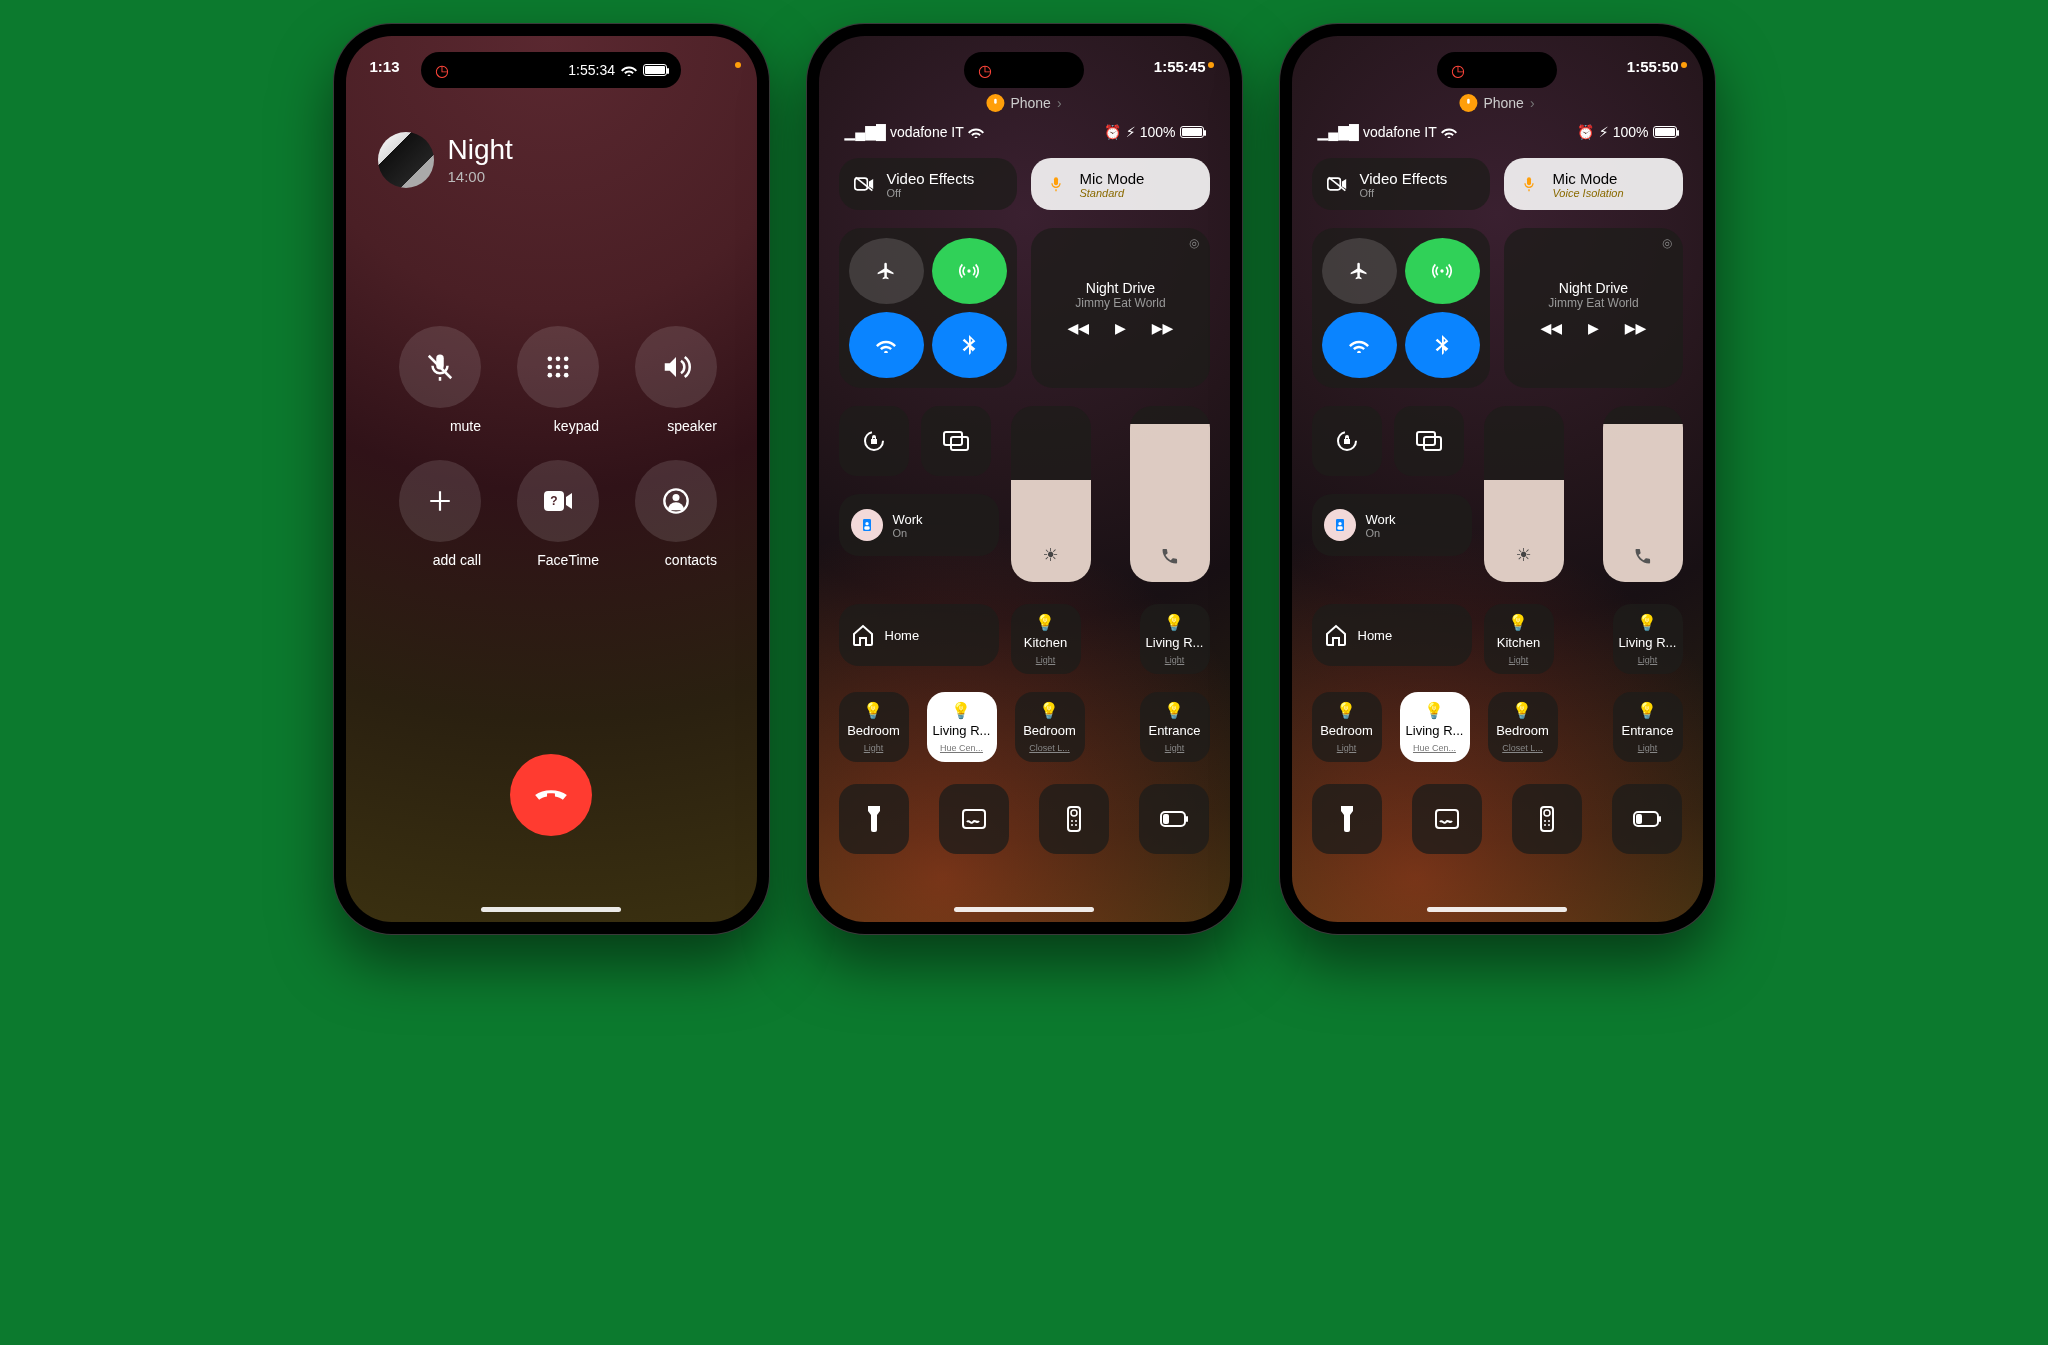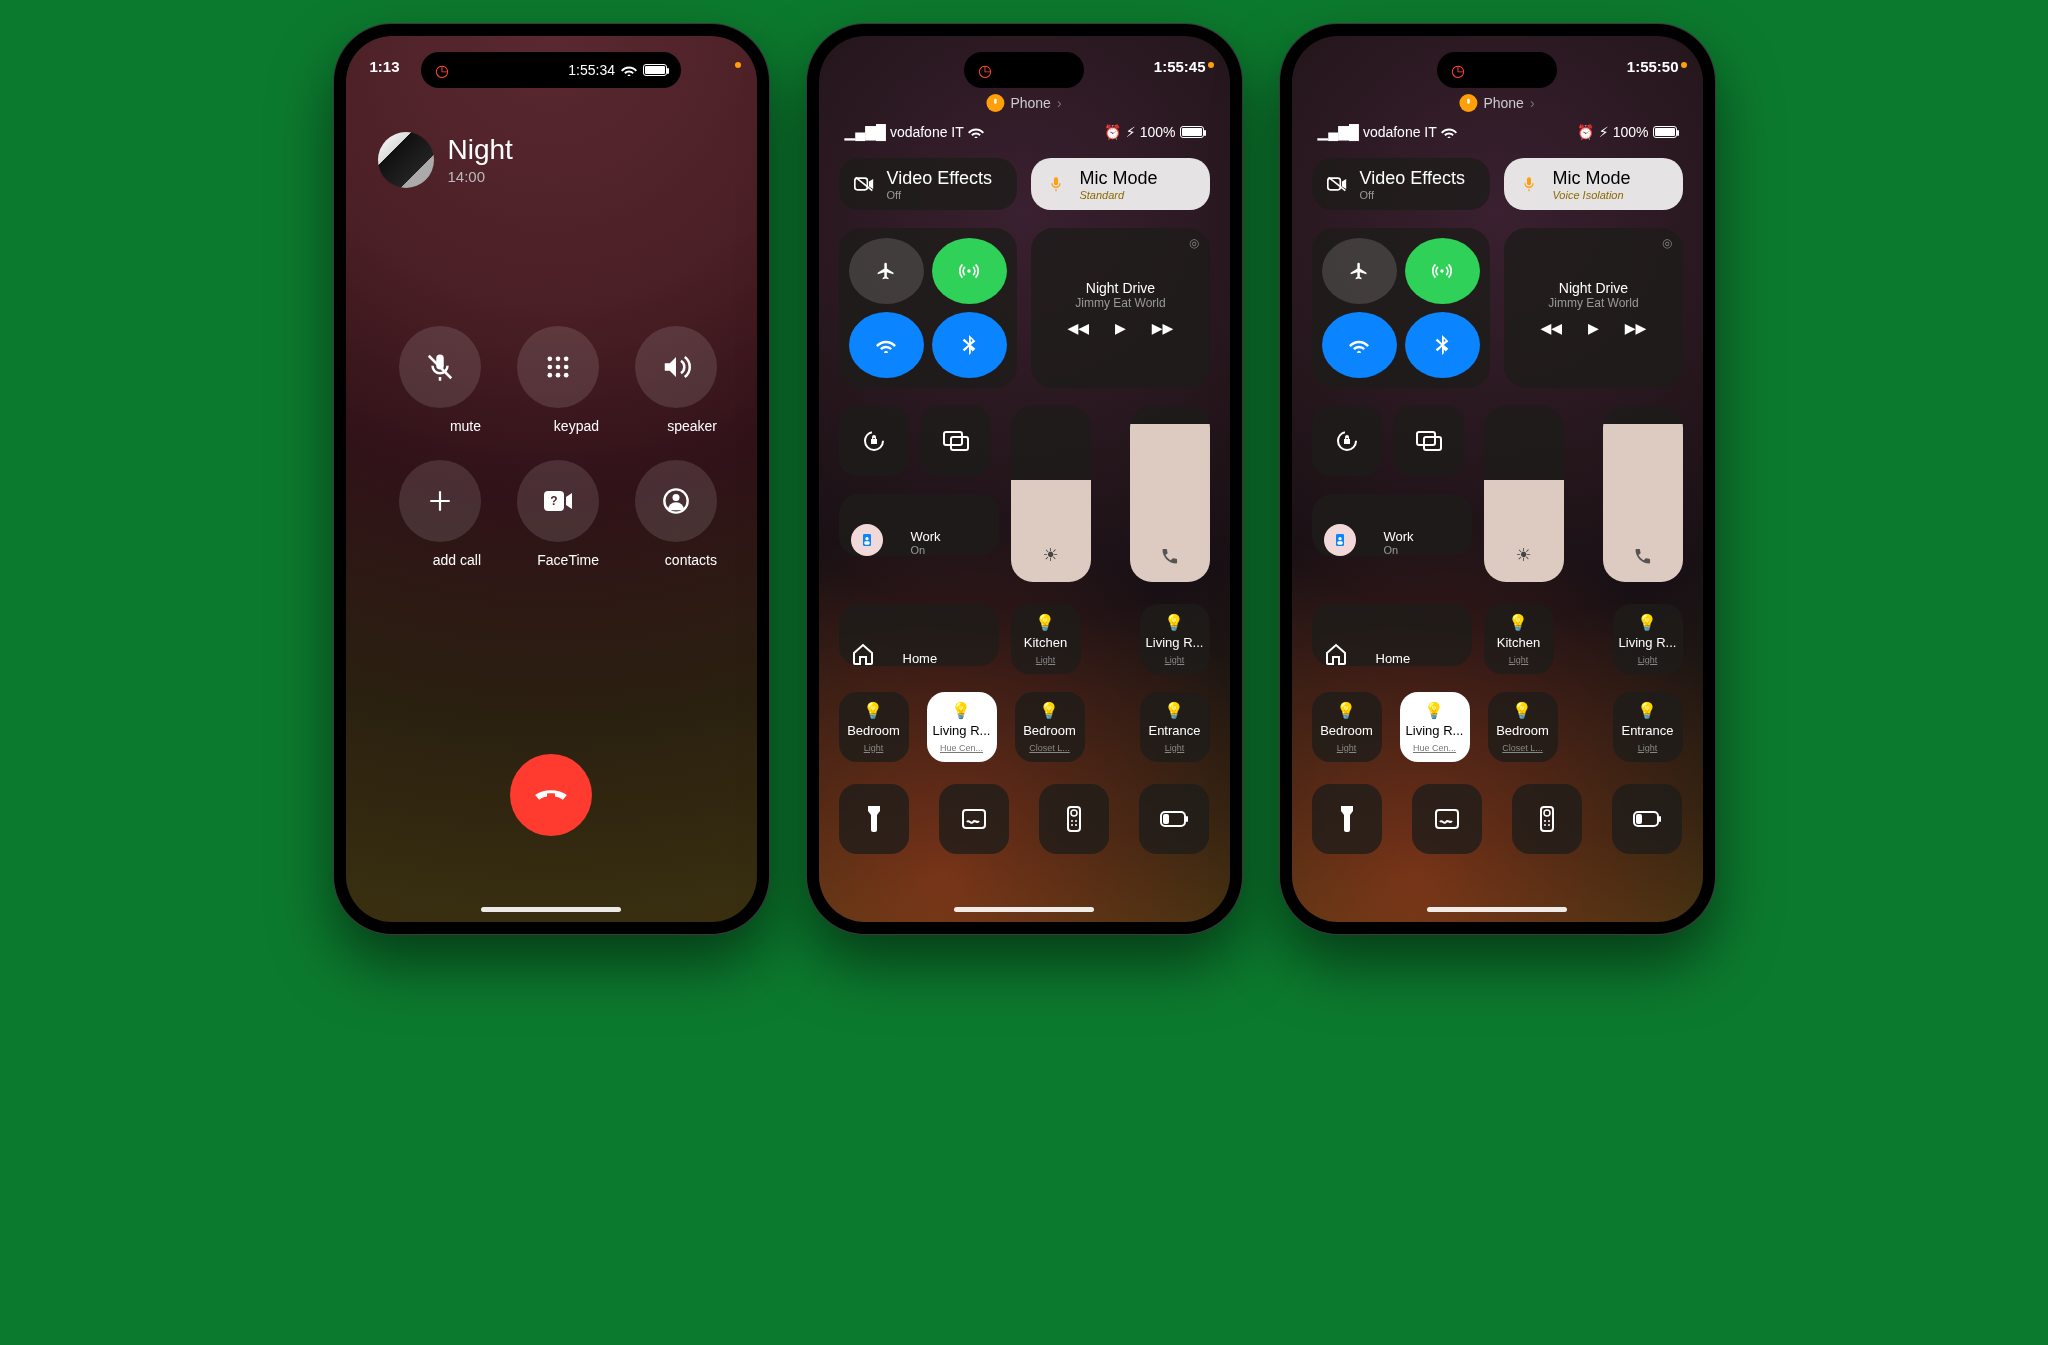--- a/index.html
+++ b/index.html
@@ -108,21 +108,21 @@
   .cc-grid{
     position:absolute;top:122px;bottom:16px;left:20px;right:20px;
   }
   .tile{
     position:absolute;border-radius:20px;background:rgba(30,28,26,.78);
     color:#fff;
   }
   .tile.light{background:rgba(255,255,255,.88);color:#000;}
   .tile .row{display:flex;align-items:center;height:100%;padding:0 12px;gap:10px;}
   .tile .col{display:flex;flex-direction:column;justify-content:center;}
-  .tile .title{font-size:18px;font-weight:500;}
+  .tile .title{font-size:15px;font-weight:500;}
   .tile .sub{font-size:11px;color:#999;}
   .tile.light .sub{color:#8a6a00;font-style:italic;}
   .tile .icon{width:26px;display:flex;justify-content:center;font-size:16px;}
   .mini{
     position:absolute;border-radius:18px;background:rgba(30,28,26,.78);
     display:flex;flex-direction:column;align-items:center;justify-content:center;
     color:#fff;gap:4px;
   }
   .mini .lbl{font-size:13px;text-align:left;line-height:1.1;padding:0 4px;}
   .mini .lbl2{font-size:9px;color:#888;text-decoration:underline;}
@@ -175,21 +175,21 @@
 
   
   .sq{
     position:absolute;border-radius:18px;background:rgba(30,28,26,.78);
     display:flex;align-items:center;justify-content:center;color:#fff;font-size:18px;
   }
 
   
   .focus{
     position:absolute;border-radius:20px;background:rgba(30,28,26,.78);
-    display:flex;align-items:flex-end;gap:28px;padding:0 12px;color:#fff;
+    display:flex;align-items:center;gap:10px;padding:0 12px;color:#fff;
   }
   .focus .badge{
     width:32px;height:32px;border-radius:50%;background:#f2d9d9;display:flex;align-items:center;justify-content:center;color:#0a84ff;font-size:14px;
   }
   .focus .t{font-size:13px;font-weight:500;}
   .focus .s{font-size:11px;color:#999;}
 
   
   svg{display:block;}
 </style>

